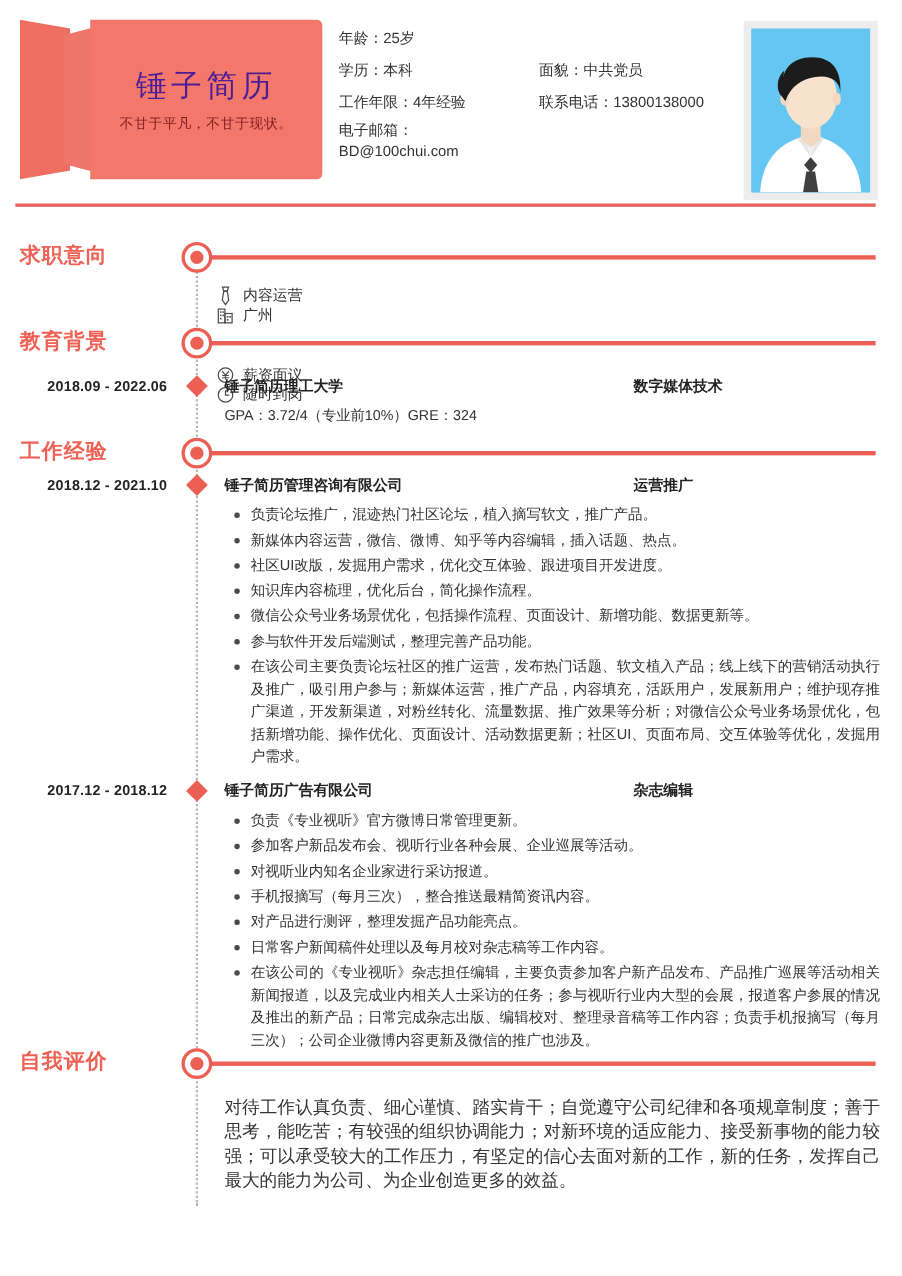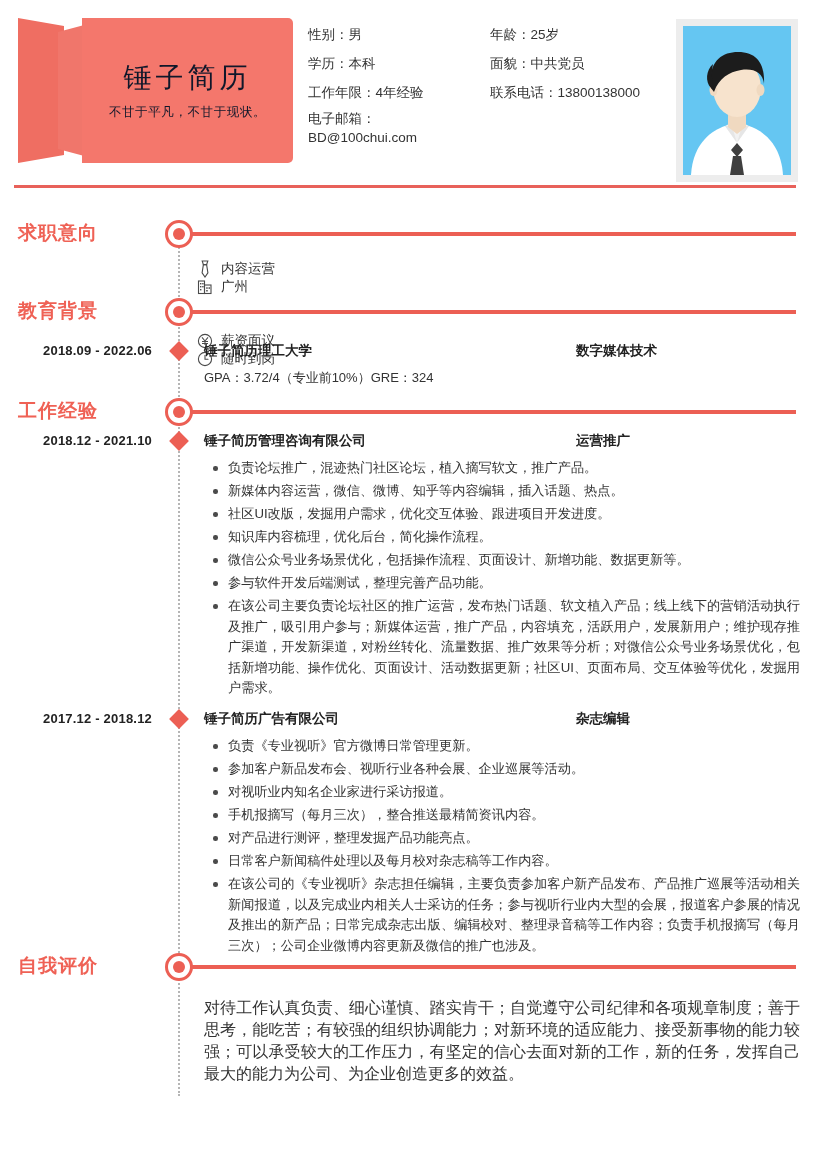--- a/index.html
+++ b/index.html
@@ -47,28 +47,28 @@
     left: 64px; top: 0;
     width: 211px; height: 145px;
     background: #f4776c;
     border-radius: 0 5px 5px 0;
     display: flex;
     flex-direction: column;
     justify-content: center;
     align-items: center;
   }
   .ribbon-title {
-    color: #0f172a;
+    color: #4c1d95;
     font-size: 28px;
     letter-spacing: 4px;
     font-weight: 400;
     line-height: 1.3;
   }
   .ribbon-sub {
-    color: #0f172a;
+    color: #7f1d1d;
     font-size: 12.5px;
     letter-spacing: 0.6px;
     margin-top: 8px;
   }
 
   
   .info-grid {
     position: absolute;
     left: 308px; top: 22px;
     width: 352px;
@@ -276,21 +276,20 @@
       <div class="ribbon-fold-left"></div>
       <div class="ribbon-fold-mid"></div>
       <div class="ribbon-main">
         <div class="ribbon-title">锤子简历</div>
         <div class="ribbon-sub">不甘于平凡，不甘于现状。</div>
       </div>
     </div>
 
     <div class="info-grid">
       <div class="info-row">
-        <div class="info-cell col1">性别：男</div>
         <div class="info-cell col2">年龄：25岁</div>
       </div>
       <div class="info-row">
         <div class="info-cell col1">学历：本科</div>
         <div class="info-cell col2">面貌：中共党员</div>
       </div>
       <div class="info-row">
         <div class="info-cell col1">工作年限：4年经验</div>
         <div class="info-cell col2">联系电话：13800138000</div>
       </div>

